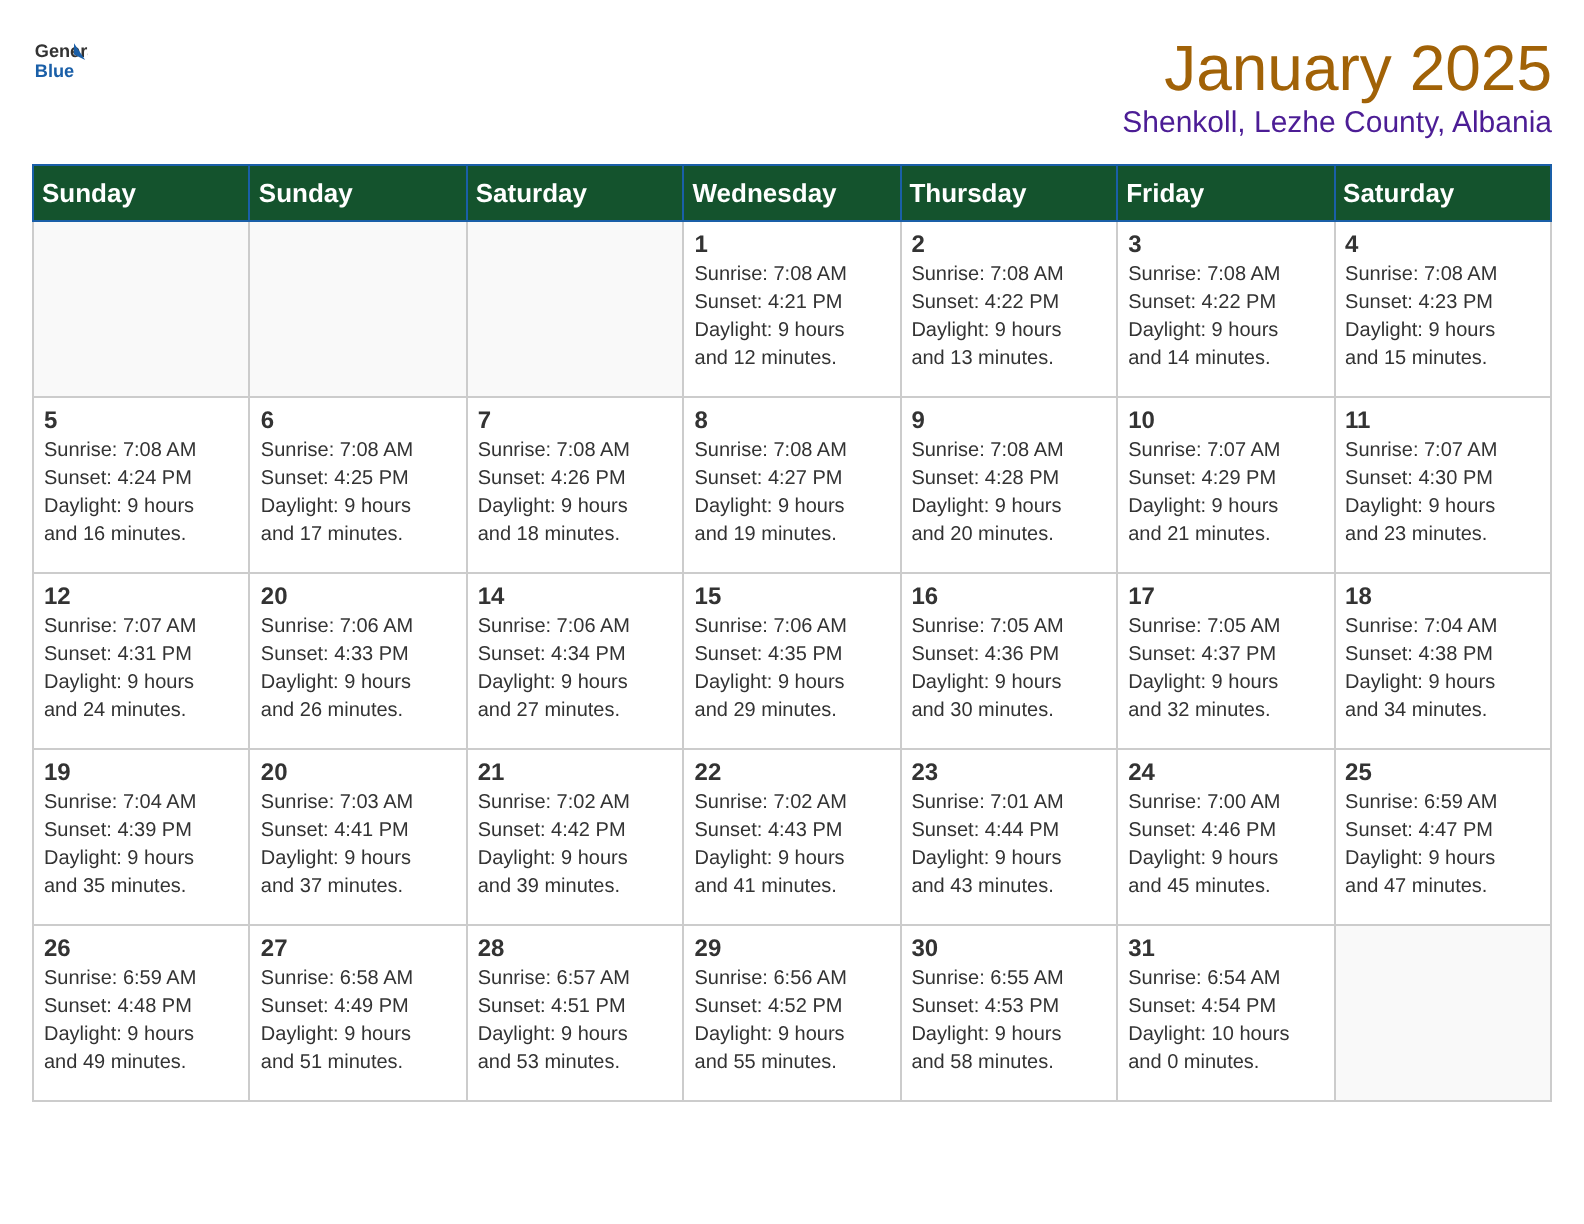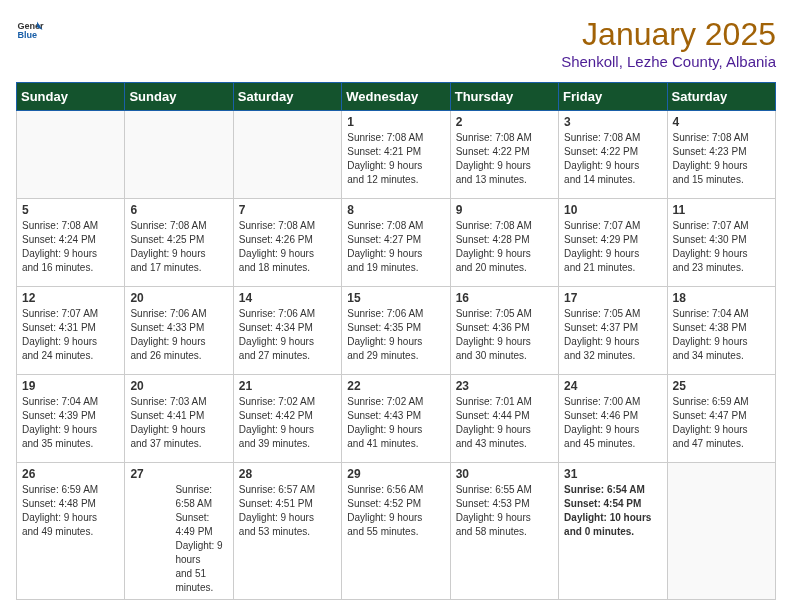--- a/index.html
+++ b/index.html
@@ -297,21 +297,21 @@
       <tr class="week-row">
         <td>
           <div class="day-number">26</div>
           <div class="day-info" style="white-space: pre-line;">Sunrise: 6:59 AM
 Sunset: 4:48 PM
 Daylight: 9 hours
 and 49 minutes.</div>
         </td>
         <td>
           <div class="day-number">27</div>
-          <div class="day-info" style="white-space: pre-line; margin-left: 45px;">Sunrise: 6:58 AM
+          <div class="day-info" style="white-space: pre-line;">Sunrise: 6:58 AM
 Sunset: 4:49 PM
 Daylight: 9 hours
 and 51 minutes.</div>
         </td>
         <td>
           <div class="day-number">28</div>
           <div class="day-info" style="white-space: pre-line;">Sunrise: 6:57 AM
 Sunset: 4:51 PM
 Daylight: 9 hours
 and 53 minutes.</div>
@@ -325,21 +325,21 @@
         </td>
         <td>
           <div class="day-number">30</div>
           <div class="day-info" style="white-space: pre-line;">Sunrise: 6:55 AM
 Sunset: 4:53 PM
 Daylight: 9 hours
 and 58 minutes.</div>
         </td>
         <td>
           <div class="day-number">31</div>
-          <div class="day-info" style="white-space: pre-line; font-weight: bold;">Sunrise: 6:54 AM
+          <div class="day-info" style="white-space: pre-line;">Sunrise: 6:54 AM
 Sunset: 4:54 PM
 Daylight: 10 hours
 and 0 minutes.</div>
         </td>
         <td class="empty"></td>
       </tr>
     </tbody>
 </table>
 
 </body></html>

